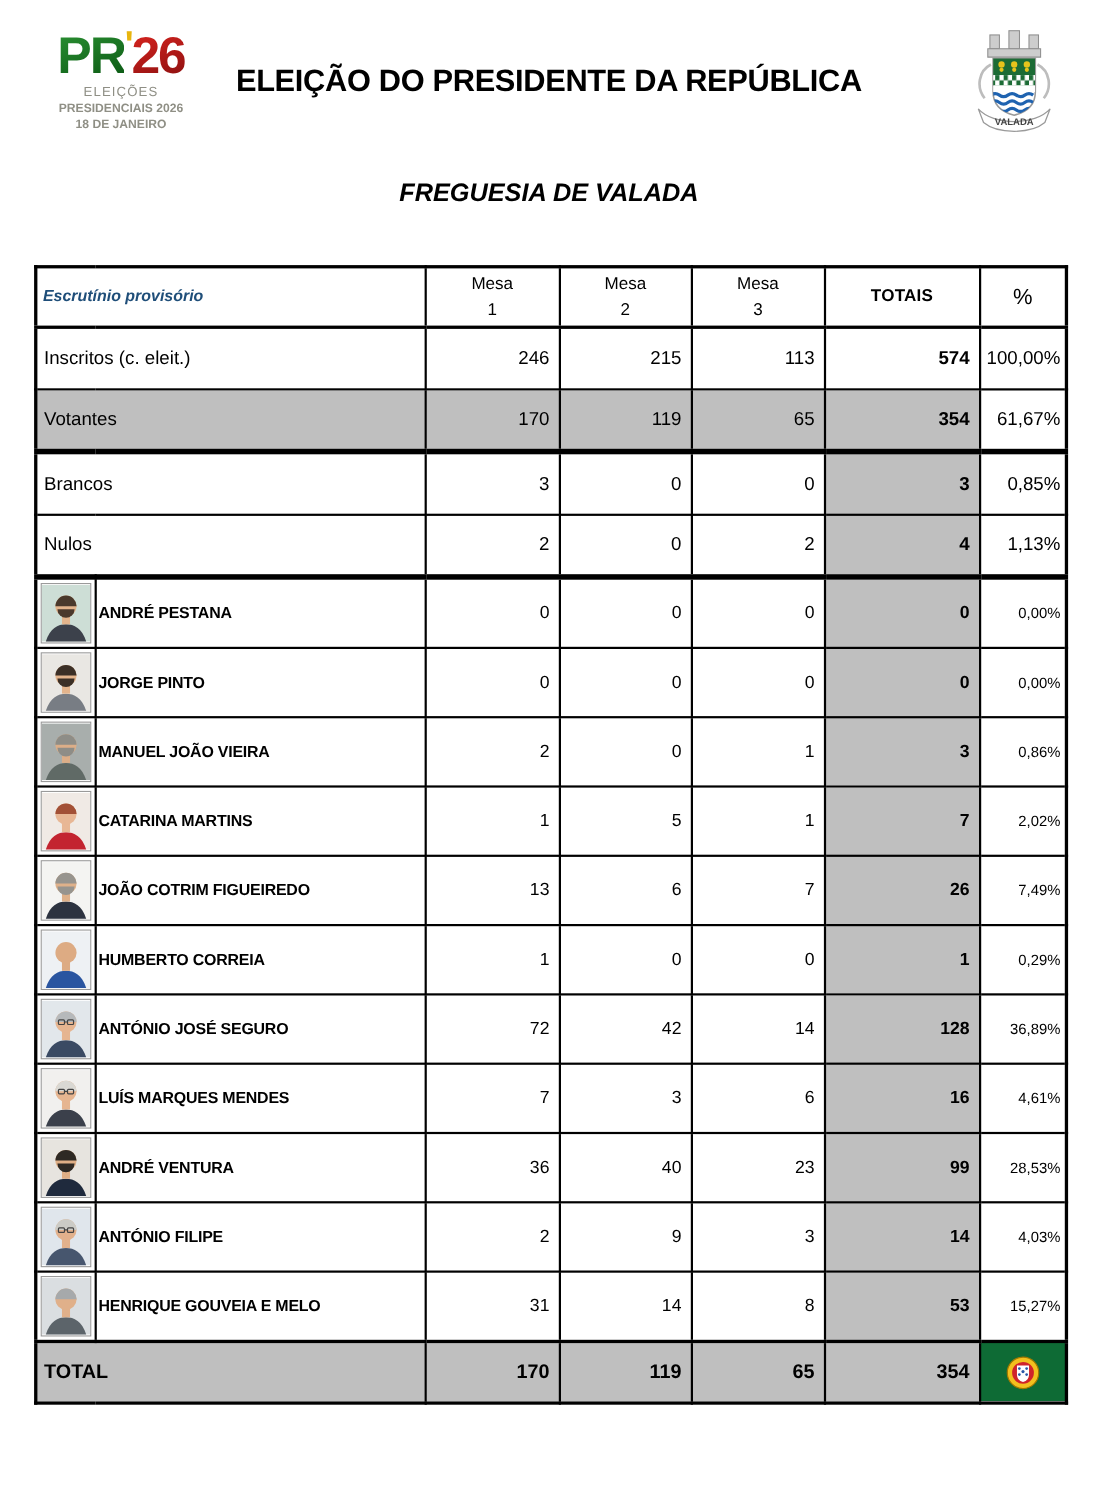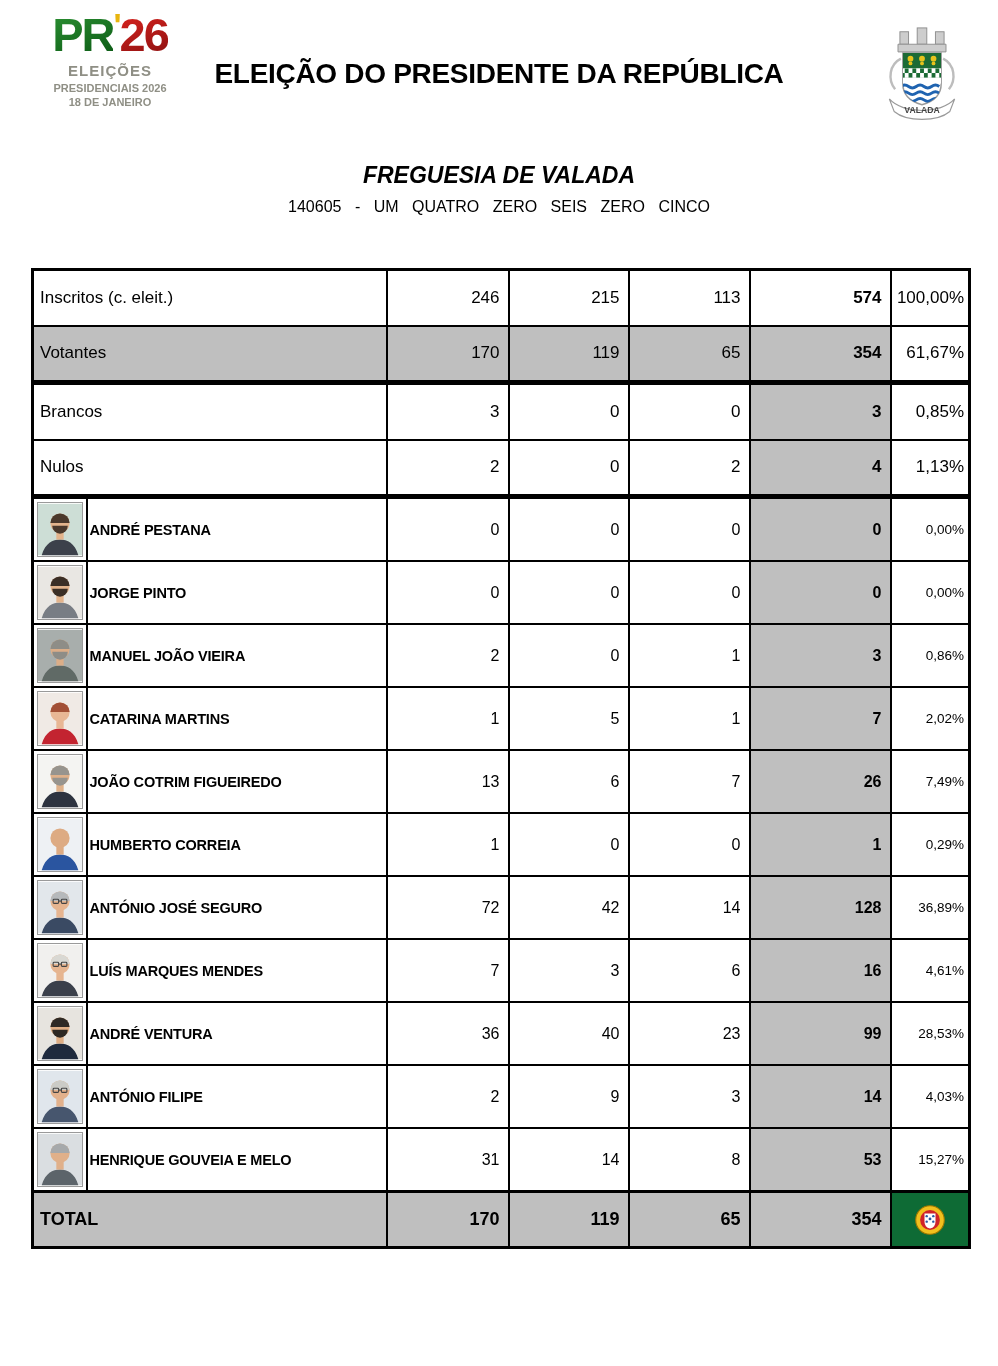--- a/index.html
+++ b/index.html
@@ -2,27 +2,27 @@
 <html><head>
 <meta charset="utf-8">
 <style>
   * { box-sizing: border-box; margin: 0; padding: 0; }
   html,body { background:#fff; }
   body { font-family: "Liberation Sans", sans-serif; color:#000; }
   .page { position:relative; width:998px; height:1366px; background:#fff; overflow:hidden; }
 
   
   .top-header { position:relative; height:148px; }
-  .logo-block { position:absolute; left:30px; top:8px; width:160px; text-align:center; }
+  .logo-block { position:absolute; left:30px; top:24px; width:160px; text-align:center; }
   .logo-main { font-weight:bold; font-size:47px; letter-spacing:-2px; line-height:1; white-space:nowrap; }
   .logo-pr   { background:linear-gradient(160deg,#2d9434 0%,#0d5c16 90%); -webkit-background-clip:text; background-clip:text; color:transparent; }
   .logo-apos { font-size:34px; vertical-align:14px; }
   .logo-year { background:linear-gradient(160deg,#e02620 0%,#8f1111 90%); -webkit-background-clip:text; background-clip:text; color:transparent; }
   .logo-sub { margin-top:3px; line-height:1.3; }
-  .logo-sub .l1 { font-size:15px;  letter-spacing:1px; font-weight:bold;text-align:center; }
+  .logo-sub .l1 { font-size:12px;  letter-spacing:1px; font-weight:normal;text-align:center; }
   .logo-sub .l2 { font-size:11px; font-weight:bold; }
   .logo-sub .l3 { font-size:11px; font-weight:bold; }
   .page-title { position:absolute; left:0; right:0; top:58px; text-align:center; font-size:28px; font-weight:bold; letter-spacing:-0.3px; }
   .crest-block { position:absolute; right:28px; top:20px; width:96px; height:108px; }
 
   
   .freguesia { text-align:center; font-size:23px; font-weight:bold; font-style:italic; margin-top:14px; }
   .code-line { text-align:center; font-size:16px; margin-top:9px; word-spacing:9px; }
 
   
@@ -114,33 +114,40 @@
           </g>
         </g>
 
         <path d="M16 82 C30 98 70 98 84 82 L79 95 C66 106 34 106 21 95 Z" fill="#fff" stroke="#9a9a9a" stroke-width="1.2"></path>
         <text x="50" y="97" font-size="9" font-weight="bold" text-anchor="middle" fill="#444">VALADA</text>
       </svg>
     </div>
   </div>
 
   <div class="freguesia">FREGUESIA DE VALADA</div>
-  <div class="code-line">140605 - UM QUATRO ZERO SEIS ZERO CINCO</div>
 
   <table class="results">
     <colgroup>
       <col style="width:54px">
         <col style="width:300px">
         <col style="width:122px">
         <col style="width:120px">
         <col style="width:121px">
         <col style="width:141px">
         <col style="width:79px">
     </colgroup>
     <tbody id="results-tbody">
+        <tr class="header-row">
+          <th class="corner" colspan="2" style="color: rgb(31, 78, 121);">Escrutínio provisório</th>
+          <th class="th-mesa">Mesa<br>1</th>
+          <th class="th-mesa">Mesa<br>2</th>
+          <th class="th-mesa">Mesa<br>3</th>
+          <th class="th-totais">TOTAIS</th>
+          <th class="th-pct">%</th>
+        </tr>
         <tr class="summary-row first">
           <td class="label" colspan="2">Inscritos (c. eleit.)</td>
           <td class="num">246</td>
           <td class="num">215</td>
           <td class="num">113</td>
           <td class="num tot">574</td>
           <td class="pct">100,00%</td>
         </tr>
         <tr class="summary-row shaded thick-bottom">
           <td class="label" colspan="2">Votantes</td>

